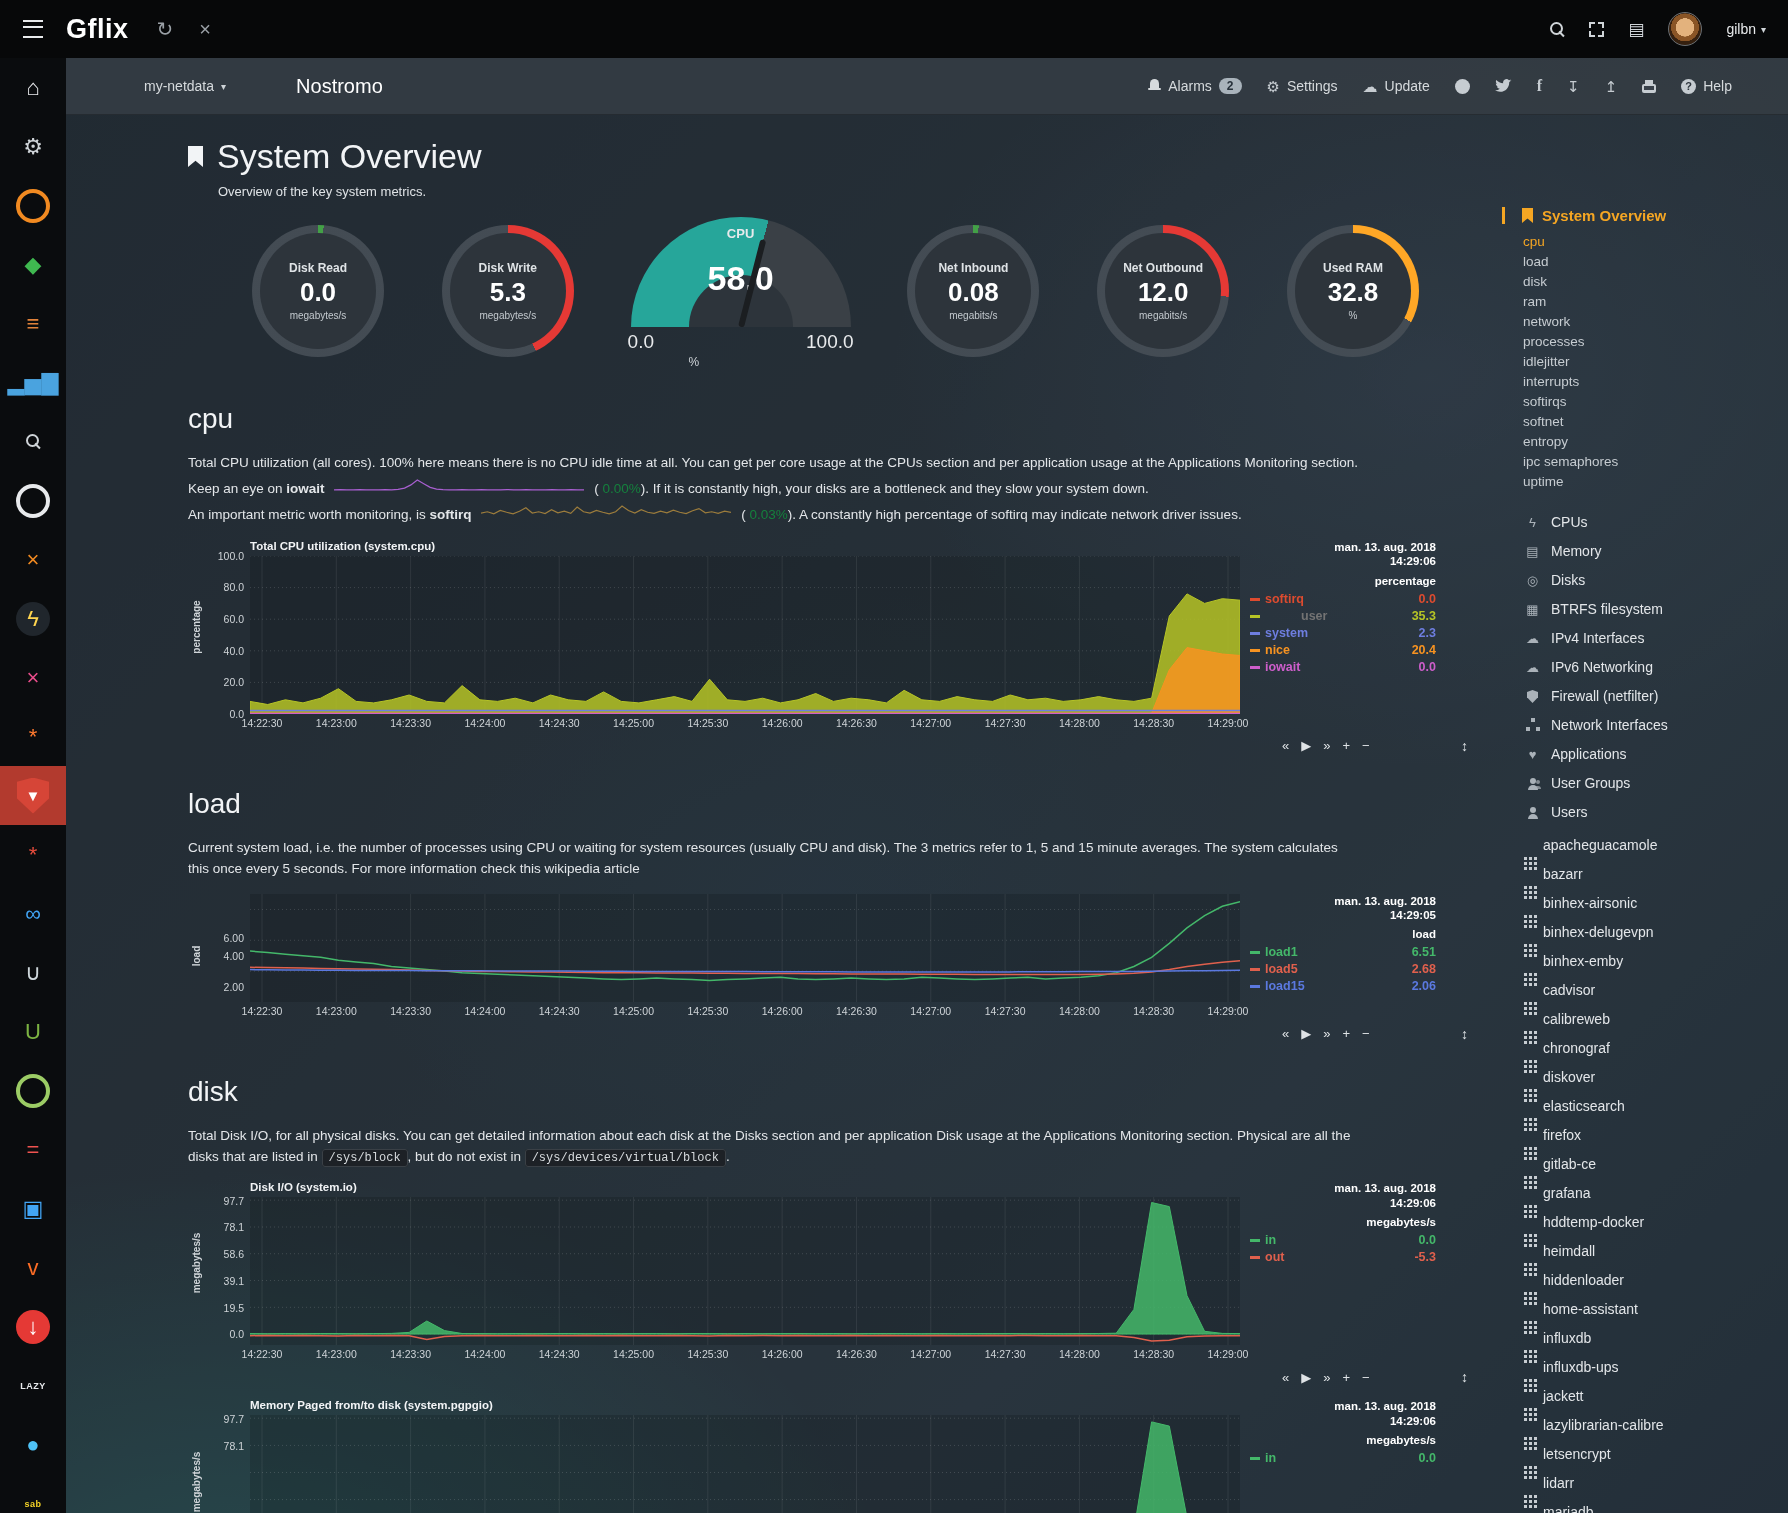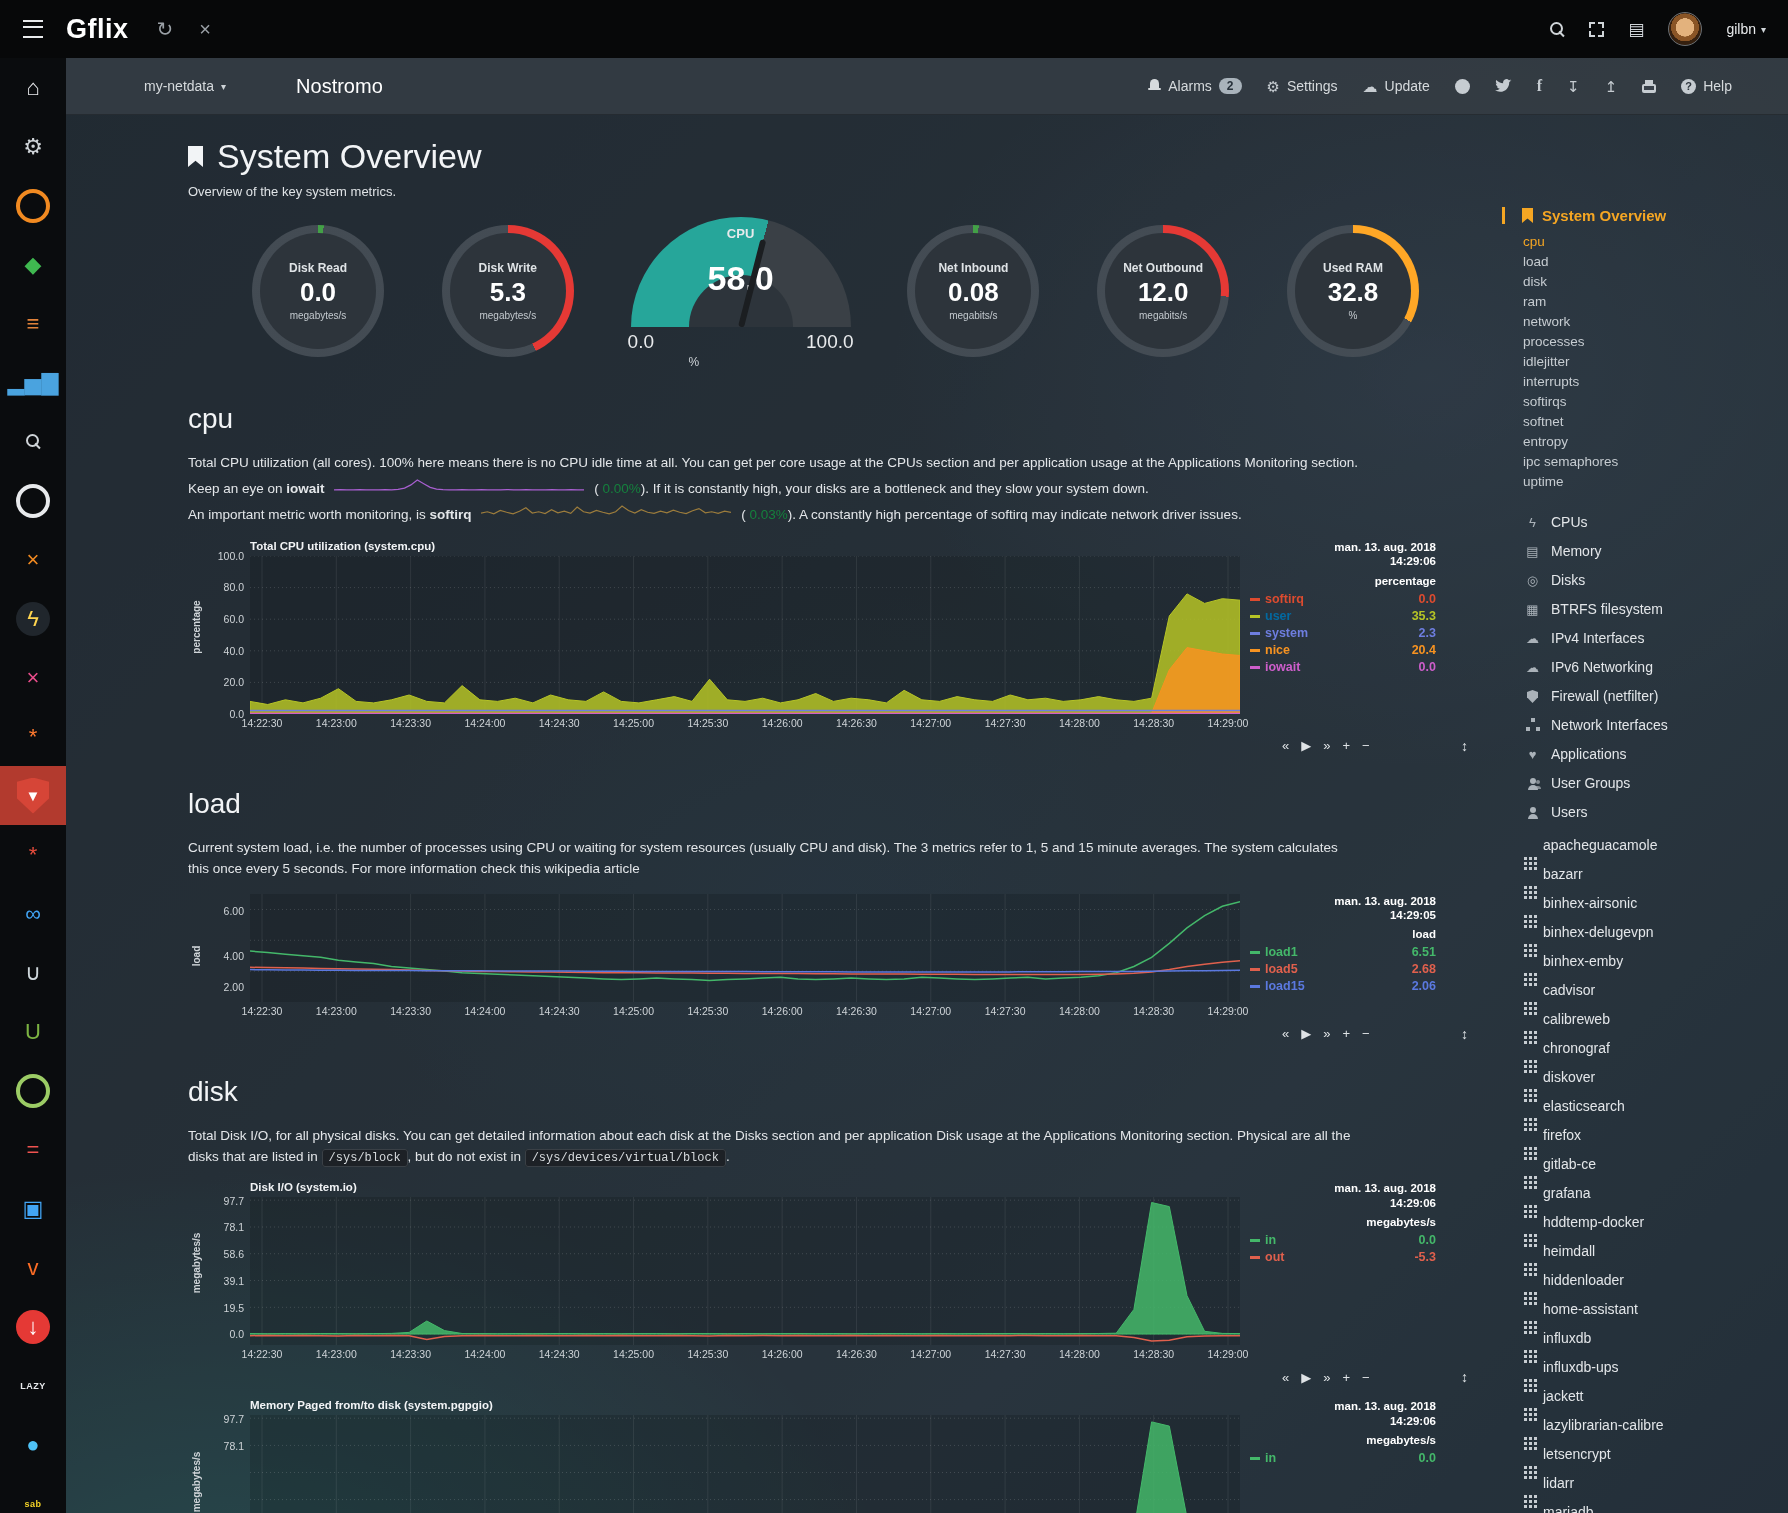--- a/index.html
+++ b/index.html
@@ -63,21 +63,21 @@
   .print-ico::after{content:'';position:absolute;top:2px;left:2px;right:2px;height:4px;background:#39414a;}
   .help-ico{width:15px;height:15px;border-radius:50%;background:#c6ccd1;color:#2b333b;font-size:11px;font-weight:bold;display:inline-flex;align-items:center;justify-content:center;}
   .gh-ico{width:15px;height:15px;border-radius:50%;background:#c6ccd1;display:inline-block;}
   
   #nd-main{position:relative;}
   #main-col{margin:0 320px 0 122px;padding-top:22px;}
   .page-head{display:flex;align-items:center;gap:14px;}
   .bm{width:15px;height:21px;background:#f2f4f6;clip-path:polygon(0 0,100% 0,100% 100%,50% 70%,0 100%);display:inline-block;}
   .bm.orange{background:#f5a623;width:11px;height:15px;}
   #page-title{font-size:34px;font-weight:400;color:#f2f4f6;}
-  #page-subtitle{font-size:13px;color:#dfe3e6;margin-top:8px;}
+  #page-subtitle{font-size:13px;color:#dfe3e6;margin-top:8px;margin-left:30px;}
   
   #gauges-row{margin-top:26px;display:flex;align-items:flex-start;justify-content:space-between;padding:0 40px 0 55px;}
   .pie{width:150px;text-align:right;cursor:crosshair;}
   .pie-ring{width:132px;height:132px;border-radius:50%;margin:0 auto;position:relative;}
   .pie-inner{position:absolute;inset:8px;border-radius:50%;background:#2d343b;display:flex;flex-direction:column;align-items:center;justify-content:center;}
   .pie-label{font-size:12px;font-weight:bold;color:#dfe3e6;margin-bottom:4px;}
   .pie-value{font-size:26px;font-weight:bold;color:#fff;line-height:1.05;}
   .pie-unit{font-size:10px;color:#c3c9ce;margin-top:4px;}
   .gauge{width:236px;text-align:center;cursor:crosshair;margin-top:-8px;}
   .gauge-wrap{width:220px;height:110px;overflow:hidden;position:relative;margin:0 auto;}
@@ -440,21 +440,21 @@
                   <div>14:29:06</div>
                 </div>
                 <div class="ch-units">percentage</div>
                 <div class="lg-row">
                   <span class="lg-dash" style="background: rgb(221, 75, 47);"></span>
                   <span style="color: rgb(221, 75, 47);">softirq</span>
                   <span class="lg-val" style="color: rgb(221, 75, 47);">0.0</span>
                 </div>
                 <div class="lg-row">
                   <span class="lg-dash" style="background: rgb(182, 196, 38);"></span>
-                  <span style="color: #0369a1;">user</span>
+                  <span style="color: #737373; margin-left: 36px;">user</span>
                   <span class="lg-val" style="color: rgb(182, 196, 38);">35.3</span>
                 </div>
                 <div class="lg-row">
                   <span class="lg-dash" style="background: rgb(110, 126, 224);"></span>
                   <span style="color: rgb(110, 126, 224);">system</span>
                   <span class="lg-val" style="color: rgb(110, 126, 224);">2.3</span>
                 </div>
                 <div class="lg-row">
                   <span class="lg-dash" style="background: rgb(247, 147, 33);"></span>
                   <span style="color: rgb(247, 147, 33);">nice</span>
@@ -480,21 +480,21 @@
 
       <h2 class="sec-h">load</h2>
       <p class="desc">Current system load, i.e. the number of processes using CPU or waiting for system resources (usually CPU and disk). The 3 metrics refer to 1, 5 and 15 minute averages. The system calculates this once every 5 seconds. For more information check this wikipedia article</p>
       <div id="chart-load">
           <div class="chart">
             <div class="ch-row">
               <div class="ch-ylabel" style="height: 124px;">
                 <span>load</span>
               </div>
               <div class="ch-ticks" style="height: 124px;">
-                <span class="ytick" style="top: 11px;">6.00</span>
+                <span class="ytick" style="top: 38px;">6.00</span>
                 <span class="ytick" style="top: 56.2857px;">4.00</span>
                 <span class="ytick" style="top: 87.1429px;">2.00</span>
               </div>
               <div class="ch-main">
                 <svg width="990" height="108" class="ch-svg">
                   <line x1="12" x2="12" y1="0" y2="108" stroke="rgba(255,255,255,0.08)"></line>
                   <line x1="86.3076923076923" x2="86.3076923076923" y1="0" y2="108" stroke="rgba(255,255,255,0.08)"></line>
                   <line x1="160.6153846153846" x2="160.6153846153846" y1="0" y2="108" stroke="rgba(255,255,255,0.08)"></line>
                   <line x1="234.9230769230769" x2="234.9230769230769" y1="0" y2="108" stroke="rgba(255,255,255,0.08)"></line>
                   <line x1="309.2307692307692" x2="309.2307692307692" y1="0" y2="108" stroke="rgba(255,255,255,0.08)"></line>

